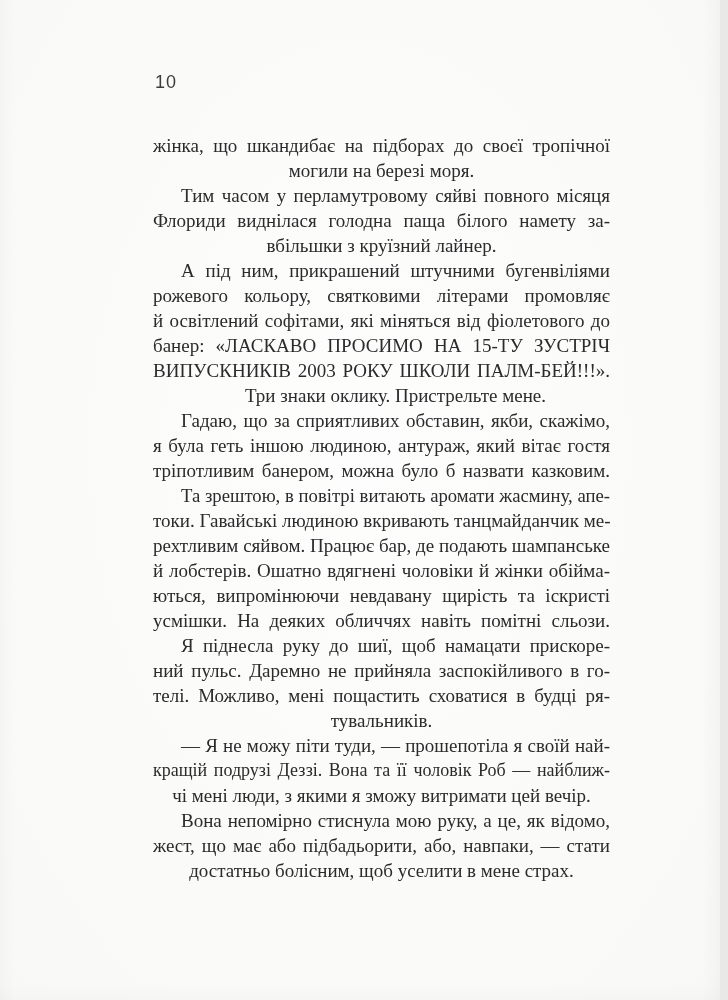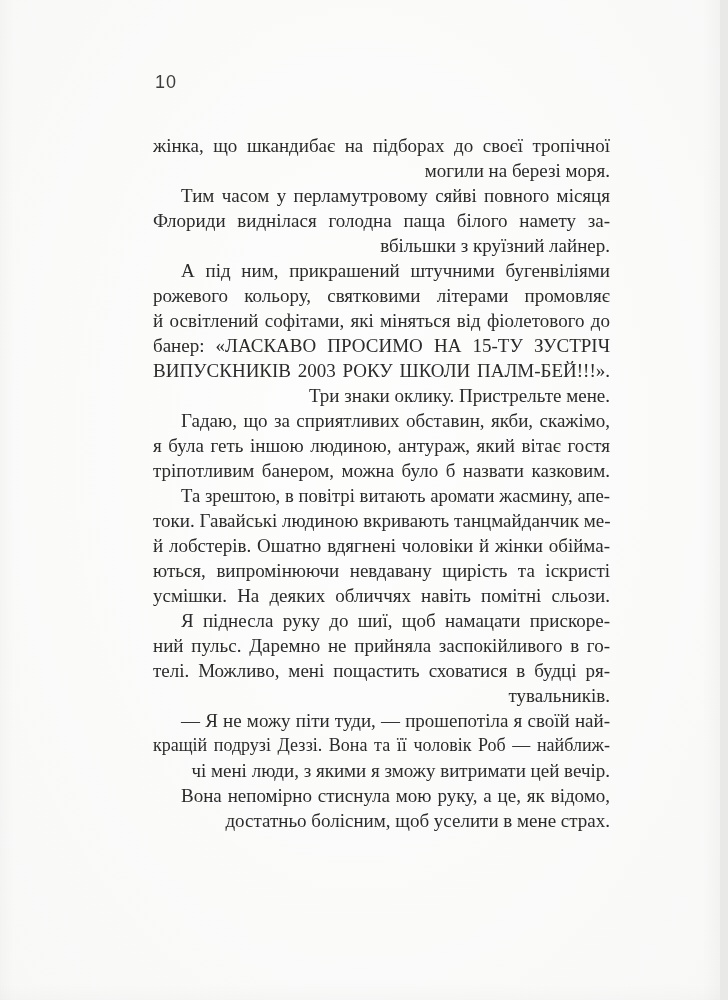--- a/index.html
+++ b/index.html
@@ -39,21 +39,21 @@
     width:457px;
     font-size:19px;
     line-height:25px;
     color:var(--text);
     text-rendering:optimizeLegibility;
     margin-top:7px;
   }
   .line{
     white-space:nowrap;
     overflow:hidden;
-    text-align:right;
+    text-align:center;
     height:25px;
   }
   .line.just{
     text-align:justify;
     text-align-last:justify;
   }
   .line.indent{
     padding-left:28px;
   }
 </style>
@@ -73,26 +73,28 @@
       <div class="line just">рожевого кольору, святковими літерами промовляє</div>
       <div class="line just">й освітлений софітами, які міняться від фіолетового до</div>
       <div class="line just">банер: «ЛАСКАВО ПРОСИМО НА 15-ТУ ЗУСТРІЧ</div>
       <div class="line just">ВИПУСКНИКІВ 2003 РОКУ ШКОЛИ ПАЛМ-БЕЙ!!!».</div>
       <div class="line indent">Три знаки оклику. Пристрельте мене.</div>
       <div class="line just indent">Гадаю, що за сприятливих обставин, якби, скажімо,</div>
       <div class="line just">я була геть іншою людиною, антураж, який вітає гостя</div>
       <div class="line just">тріпотливим банером, можна було б назвати казковим.</div>
       <div class="line just indent" style="font-size: 18.71px;">Та зрештою, в повітрі витають аромати жасмину, апе-</div>
       <div class="line just">токи. Гавайські людиною вкривають танцмайданчик ме-</div>
+      <div class="line just">рехтливим сяйвом. Працює бар, де подають шампанське</div>
       <div class="line just">й лобстерів. Ошатно вдягнені чоловіки й жінки обійма-</div>
       <div class="line just">ються, випромінюючи невдавану щирість та іскристі</div>
       <div class="line just">усмішки. На деяких обличчях навіть помітні сльози.</div>
       <div class="line just indent">Я піднесла руку до шиї, щоб намацати прискоре-</div>
       <div class="line just">ний пульс. Даремно не прийняла заспокійливого в го-</div>
       <div class="line just">телі. Можливо, мені пощастить сховатися в будці ря-</div>
       <div class="line">тувальників.</div>
       <div class="line just indent">— Я не можу піти туди, — прошепотіла я своїй най-</div>
       <div class="line just" style="font-size: 18px;">кращій подрузі Деззі. Вона та її чоловік Роб — найближ-</div>
       <div class="line">чі мені люди, з якими я зможу витримати цей вечір.</div>
       <div class="line just indent">Вона непомірно стиснула мою руку, а це, як відомо,</div>
+      <div class="line just">жест, що має або підбадьорити, або, навпаки, — стати</div>
       <div class="line">достатньо болісним, щоб уселити в мене страх.</div>
     </div>
 </div>
 
 </body></html>

